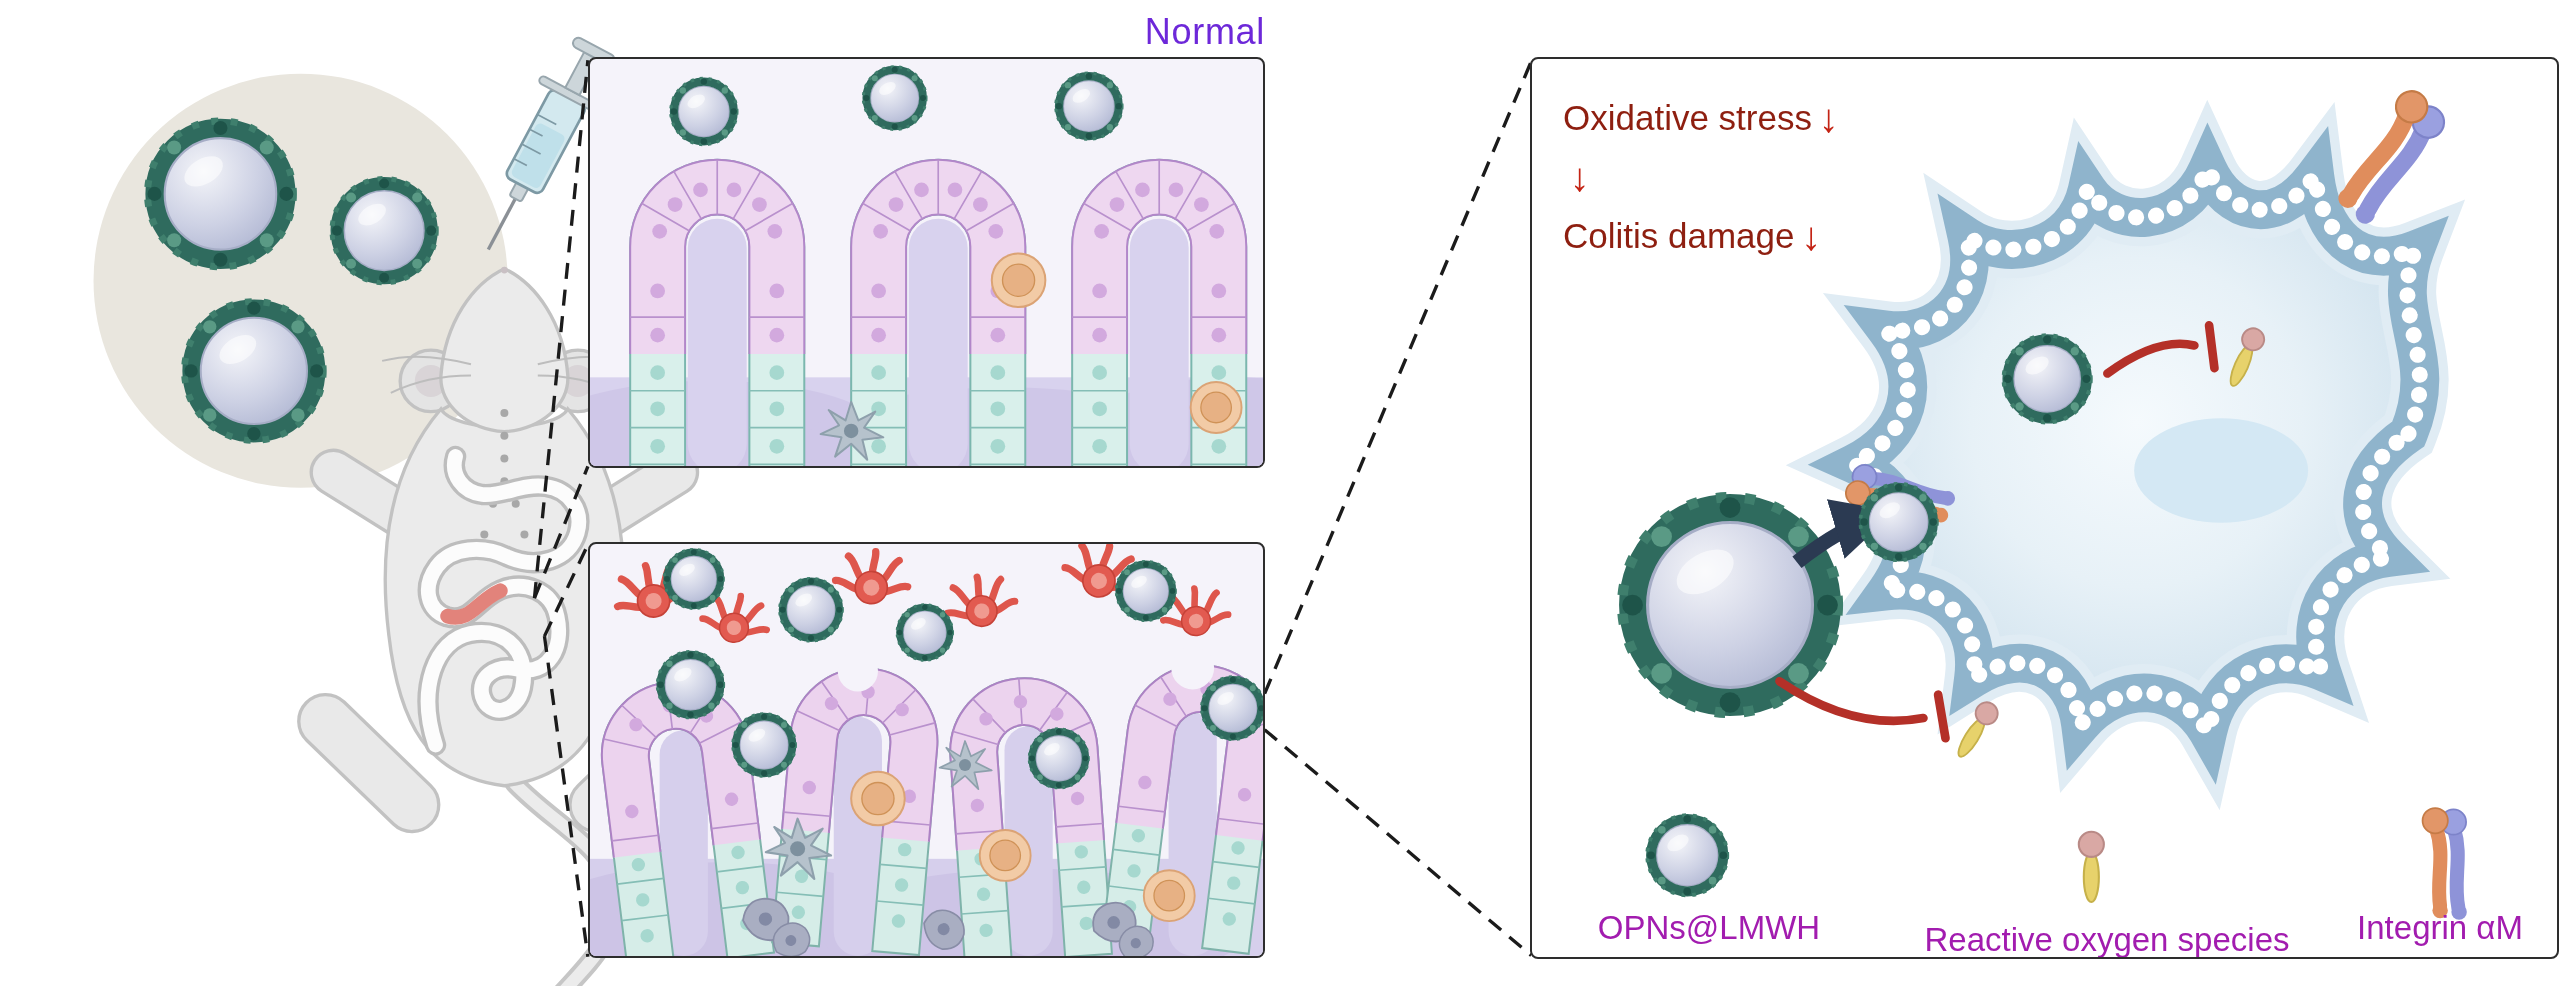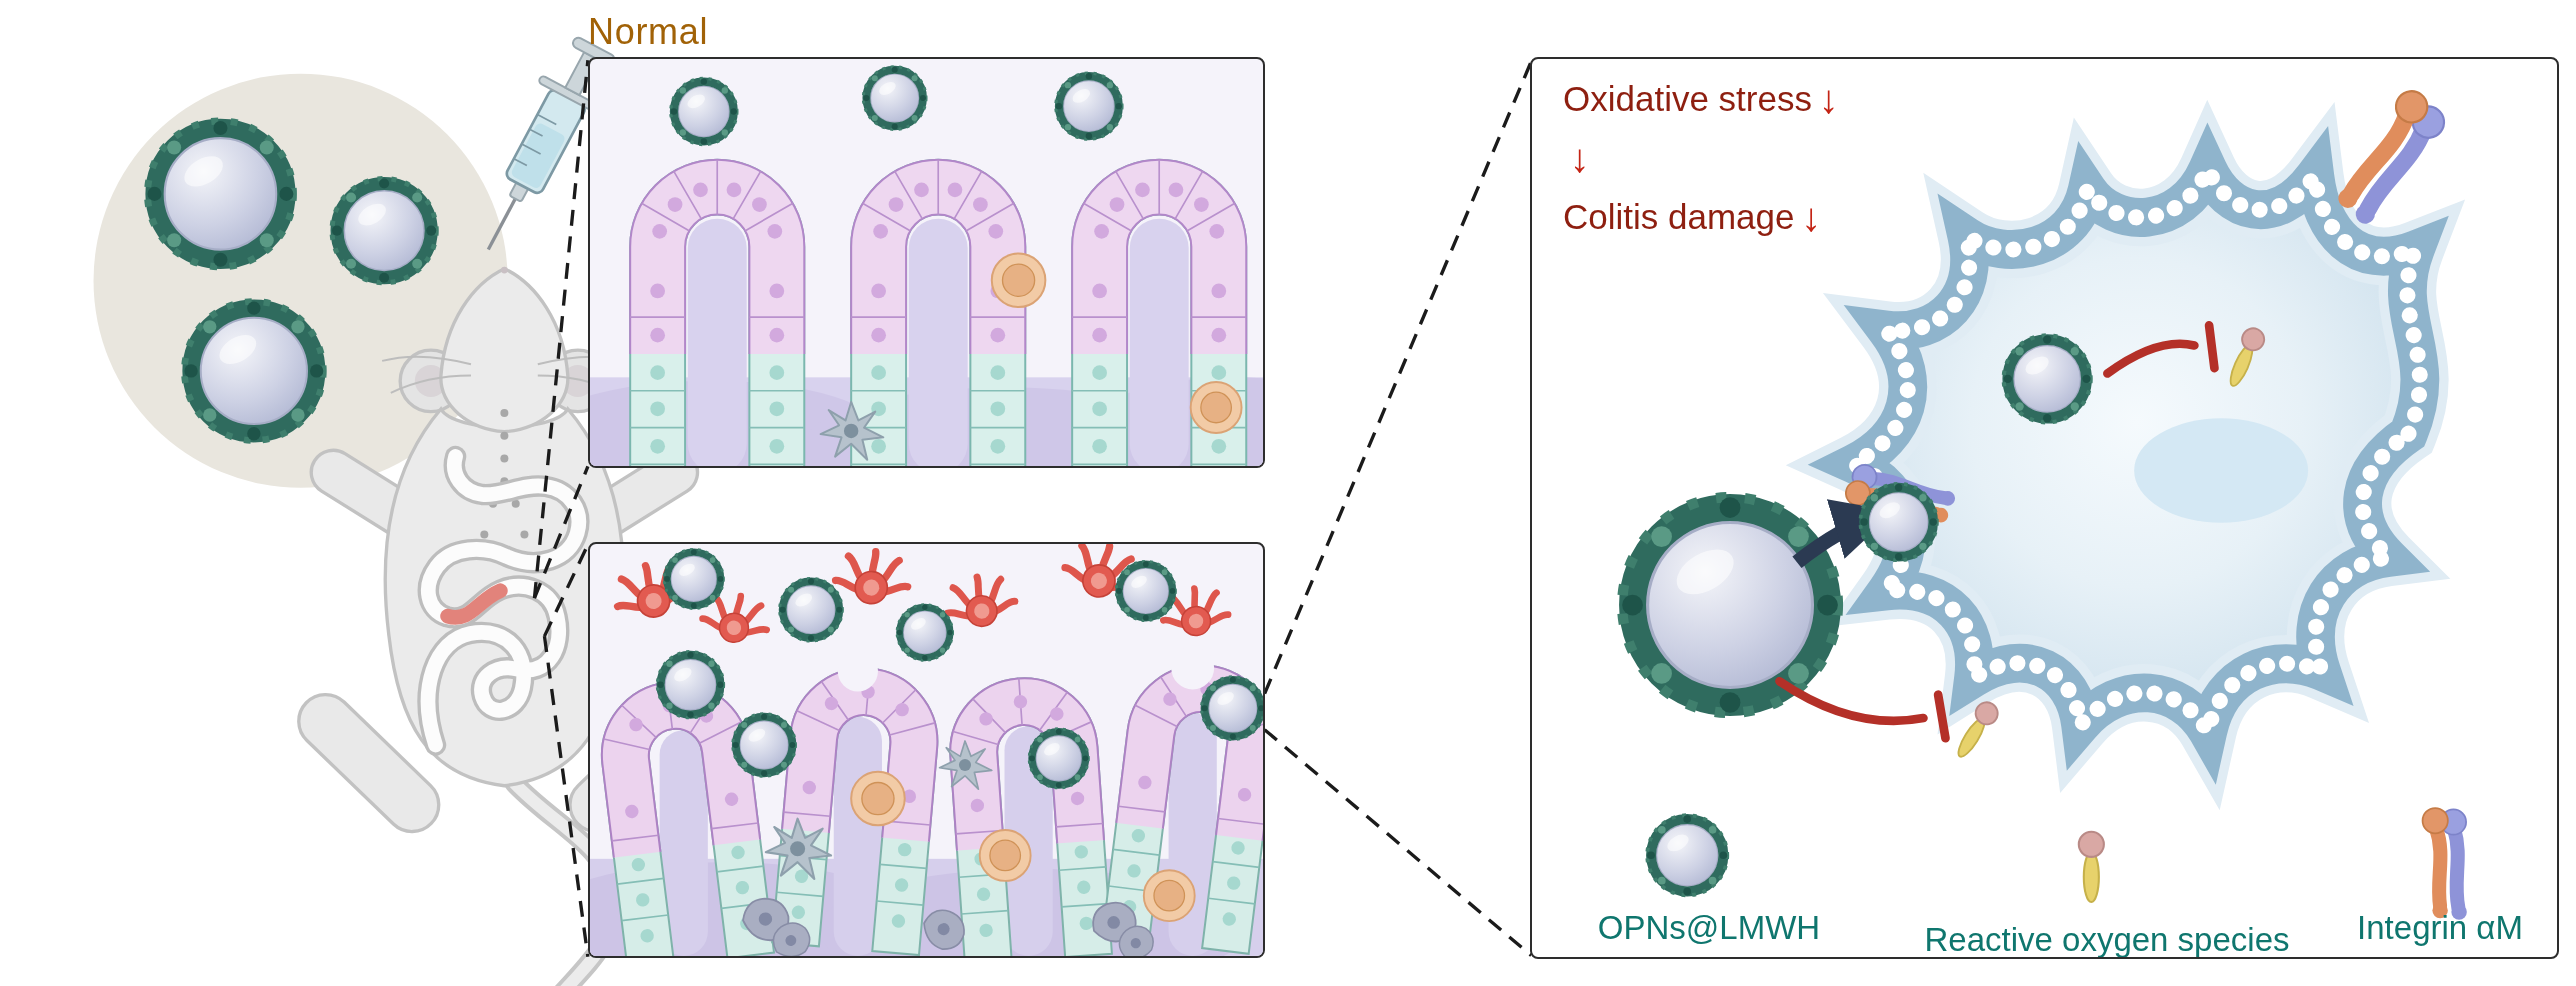--- a/index.html
+++ b/index.html
@@ -1,26 +1,26 @@
 <!DOCTYPE html>
 <html style="font-size:10.7px"><head>
 <meta charset="utf-8">
 <style>
   html,body{margin:0;padding:0;background:#ffffff;}
   body{font-family:"Liberation Sans",sans-serif;}
   .canvas{position:relative;width:2576px;height:987px;background:#ffffff;overflow:hidden;}
   .bgart{position:absolute;left:0;top:0;width:2576px;height:987px;}
   .panel{position:absolute;box-sizing:border-box;border:2.7px solid #2d2d2d;border-radius:8px;background:#f5f3fa;overflow:hidden;}
   .panel svg{display:block;width:100%;height:100%;}
-  .ptitle{position:absolute;text-align:left;font-size:36px;color:#a16207;letter-spacing:0.7px;}
+  .ptitle{position:absolute;text-align:right;font-size:36px;color:#6d28d9;letter-spacing:0.7px;}
   .mech{background:#ffffff;}
   .effects{position:absolute;left:31px;top:20px;}
-  .effect-row{display:flex;align-items:flex-start;height:59px;font-size:35px;color:#8e1f10;}
+  .effect-row{display:flex;align-items:flex-end;height:59px;font-size:35px;color:#8e1f10;}
   .effect-arrow{color:#c42415;font-weight:700;font-size:40px;margin-left:6.7px;line-height:1;}
-  .legend-label{position:absolute;text-align:center;font-size:33px;color:#0f766e;}
+  .legend-label{position:absolute;text-align:center;font-size:33px;color:#a21caf;}
 </style>
 </head>
 <body>
 
 <div class="canvas">
 
 <svg width="0" height="0" style="position:absolute" aria-hidden="true">
   <defs>
     <radialGradient id="npCore" cx="35%" cy="30%" r="75%">
       <stop offset="0%" stop-color="#f4f5f9"></stop>

